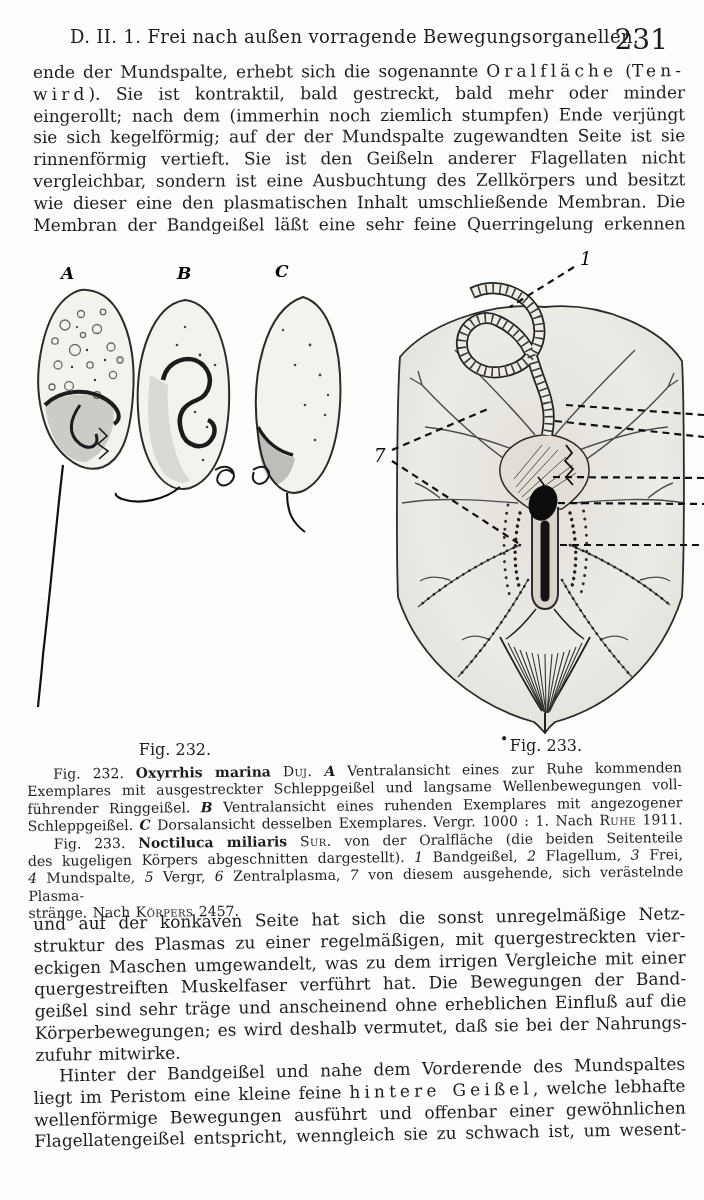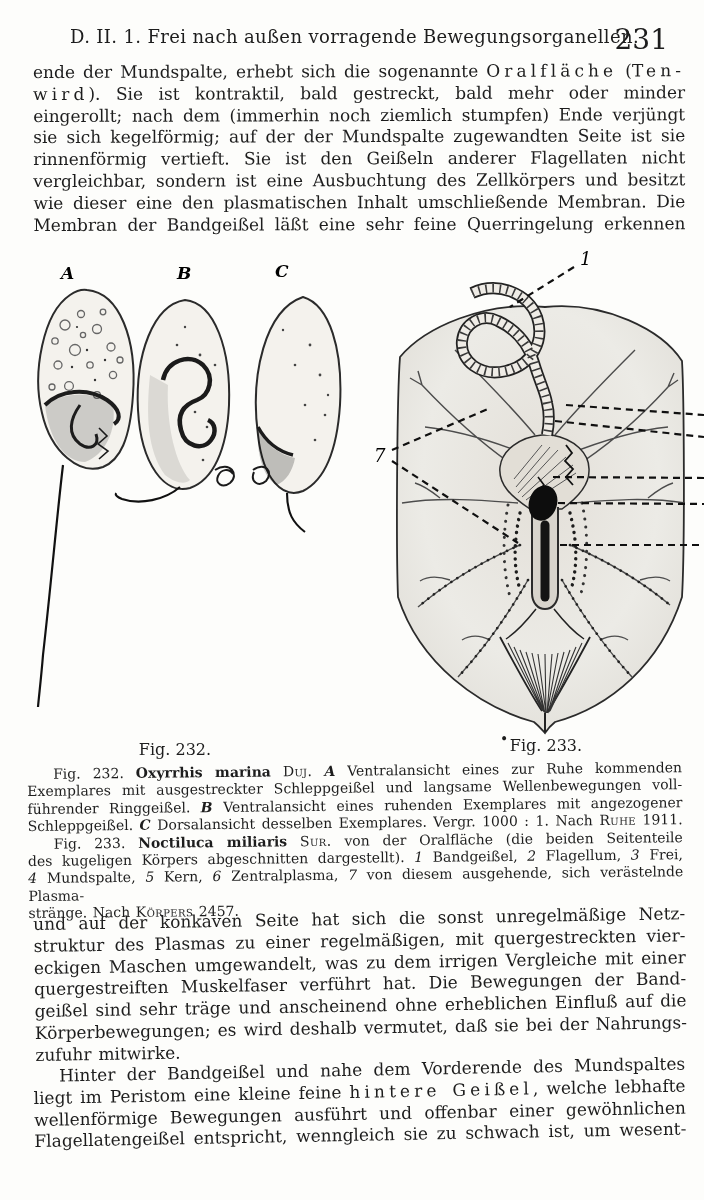--- a/index.html
+++ b/index.html
@@ -199,21 +199,21 @@
   <span id="middot">•</span>
   <div id="figlabel233" class="figlabel">Fig. 233.</div>
 
   <div id="captionblock" class="textblock">
       <div class="tline ind"><span class="sg-n">Fig. 232.  </span><span class="sg-b">Oxyrrhis marina</span><span class="sg-n"> </span><span class="sg-sc">Duj.</span><span class="sg-n">  </span><span class="sg-bi">A</span><span class="sg-n"> Ventralansicht eines zur Ruhe kommenden</span></div>
       <div class="tline">Exemplares mit ausgestreckter Schleppgeißel und langsame Wellenbewegungen voll-</div>
       <div class="tline"><span class="sg-n">führender Ringgeißel.  </span><span class="sg-bi">B</span><span class="sg-n"> Ventralansicht eines ruhenden Exemplares mit angezogener</span></div>
       <div class="tline"><span class="sg-n">Schleppgeißel.  </span><span class="sg-bi">C</span><span class="sg-n"> Dorsalansicht desselben Exemplares.  Vergr. 1000 : 1.  Nach </span><span class="sg-sc">Ruhe</span><span class="sg-n"> 1911.</span></div>
       <div class="tline ind"><span class="sg-n">Fig. 233.  </span><span class="sg-b">Noctiluca miliaris</span><span class="sg-n"> </span><span class="sg-sc">Sur.</span><span class="sg-n"> von der Oralfläche (die beiden Seitenteile</span></div>
       <div class="tline"><span class="sg-n">des kugeligen Körpers abgeschnitten dargestellt).  </span><span class="sg-i">1</span><span class="sg-n"> Bandgeißel, </span><span class="sg-i">2</span><span class="sg-n"> Flagellum, </span><span class="sg-i">3</span><span class="sg-n"> Frei,</span></div>
-      <div class="tline"><span class="sg-i">4</span><span class="sg-n"> Mundspalte, </span><span class="sg-i">5</span><span class="sg-n"> Kern, </span><span class="sg-i">6</span><span class="sg-n"> Zentralplasma, </span><span class="sg-i">7</span><span class="sg-n"> von diesem ausgehende, sich verästelnde Plasma-</span></div>
+      <div class="tline"><span class="sg-i">4</span><span class="sg-n"> Mundspalte, </span><span class="sg-i">5</span><span class="sg-n"> Vergr, </span><span class="sg-i">6</span><span class="sg-n"> Zentralplasma, </span><span class="sg-i">7</span><span class="sg-n"> von diesem ausgehende, sich verästelnde Plasma-</span></div>
       <div class="tline end"><span class="sg-n">stränge.  Nach </span><span class="sg-sc">Körpers</span><span class="sg-n"> 2457.</span></div>
     </div>
 
   <div id="para2" class="textblock">
       <div class="tline">und auf der konkaven Seite hat sich die sonst unregelmäßige Netz-</div>
       <div class="tline">struktur des Plasmas zu einer regelmäßigen, mit quergestreckten vier-</div>
       <div class="tline">eckigen Maschen umgewandelt, was zu dem irrigen Vergleiche mit einer</div>
       <div class="tline">quergestreiften Muskelfaser verführt hat.  Die Bewegungen der Band-</div>
       <div class="tline">geißel sind sehr träge und anscheinend ohne erheblichen Einfluß auf die</div>
       <div class="tline">Körperbewegungen; es wird deshalb vermutet, daß sie bei der Nahrungs-</div>

